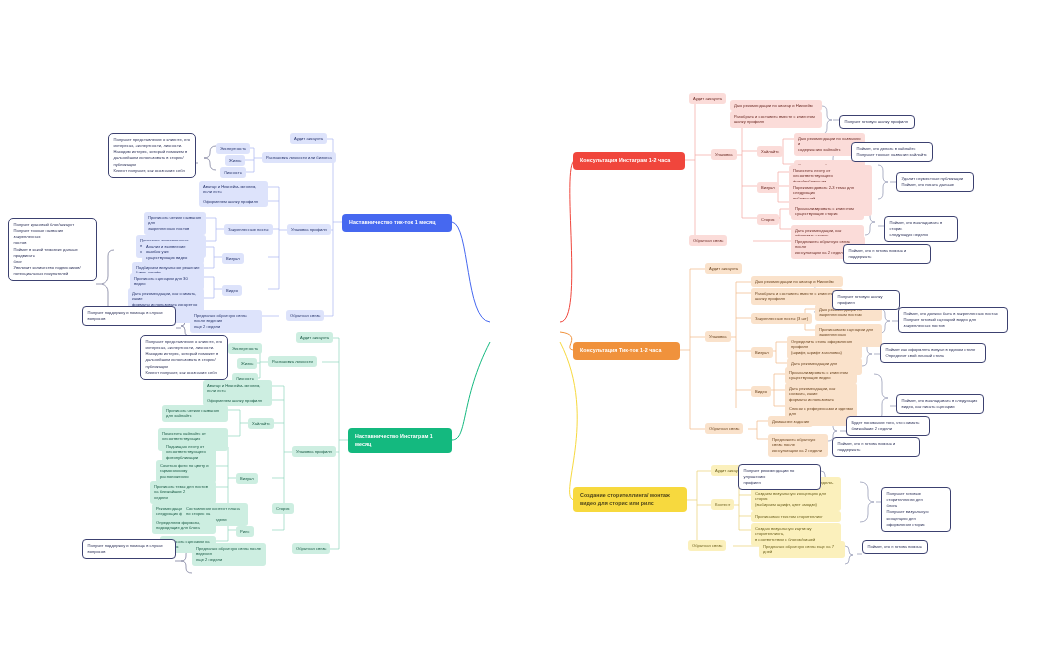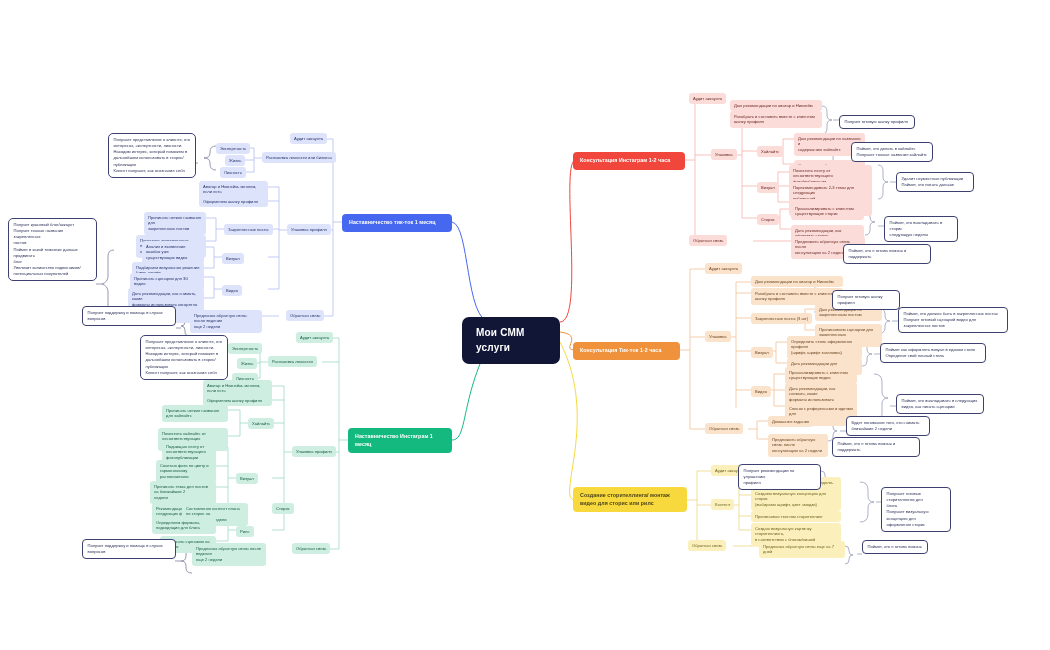--- a/index.html
+++ b/index.html
@@ -308,21 +308,20 @@
       <path d="M228 541 L216 541"></path>
     </g>
     <g fill="none" stroke="#6b6f8f" stroke-width="0.7">
       <path d="M228 348 q-6 0 -6 6 v2 q0 5 -6 6 q6 1 6 6 v2 q0 6 6 6"></path>
       <path d="M216 376 l-6 0"></path>
       <path d="M192 549 q-6 0 -6 5 v2 q0 5 -5 5 q5 0 5 5 v2 q0 5 6 5"></path>
       <path d="M181 561 l-6 0"></path>
     </g>
   </svg>
 
-  <div class="node central" style="left:462px; top:317px; width:98px;">Мои СММ услуги</div>
 
   <div class="node main-pill pill-red" style="left:573px; top:152px; width:112px;">Консультация Инстаграм 1-2 часа</div>
 
   <div class="node cat cat-red" style="left:689px; top:93px;">Аудит аккаунта</div>
   <div class="node cat cat-red" style="left:711px; top:149px;">Упаковка</div>
   <div class="node cat cat-red" style="left:689px; top:235px;">Обратная связь</div>
 
   <div class="node leaf leaf-red" style="left:730px; top:100px; width:92px;">Даю рекомендации по аватар и Никнейм</div>
   <div class="node leaf leaf-red" style="left:730px; top:111px; width:92px;">Разобрать и составить вместе с клиентом
 шапку профиля</div>

